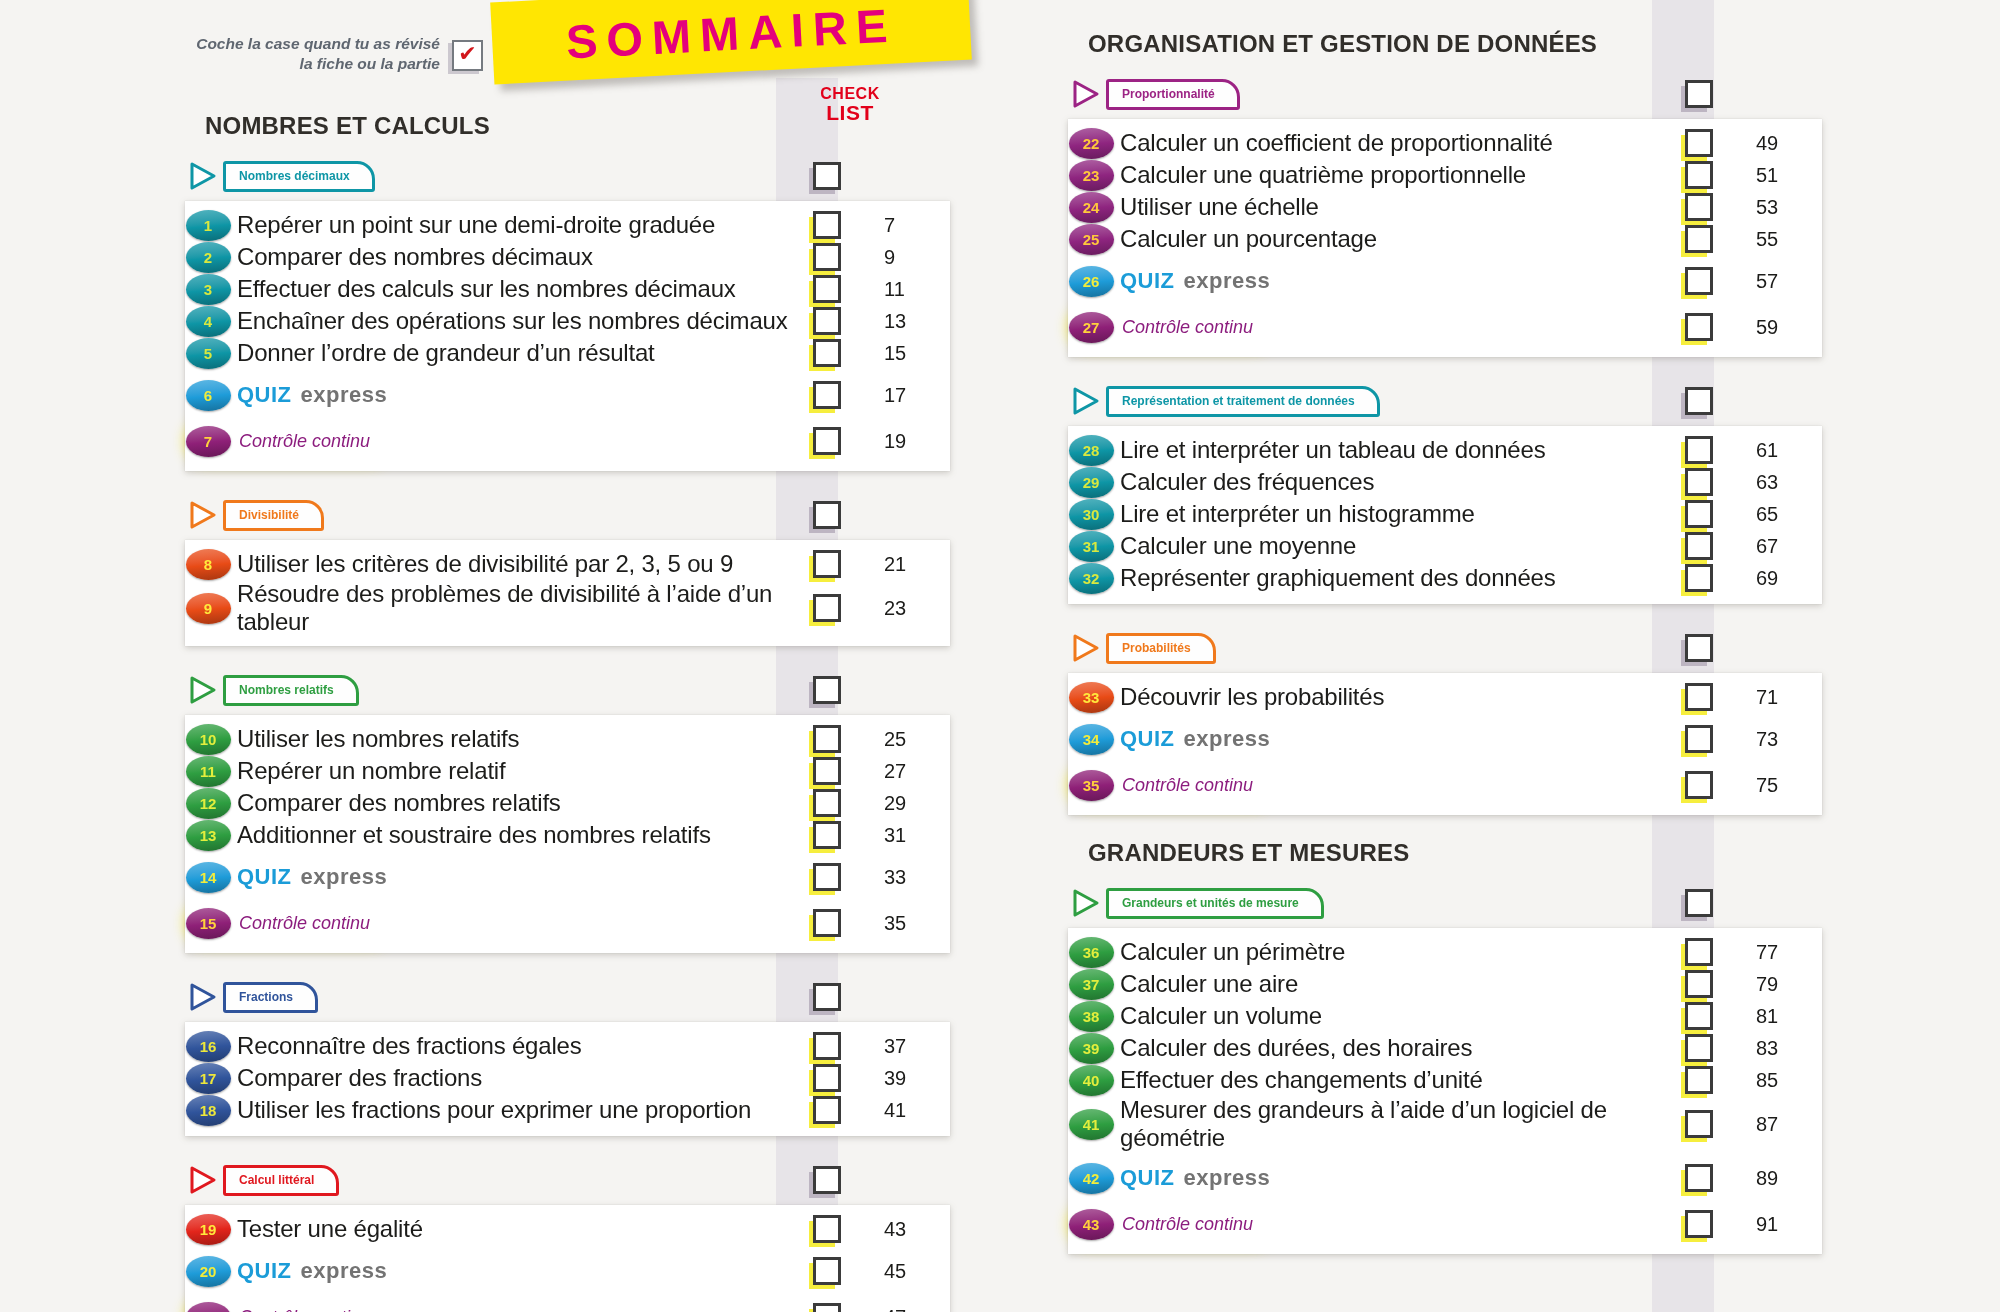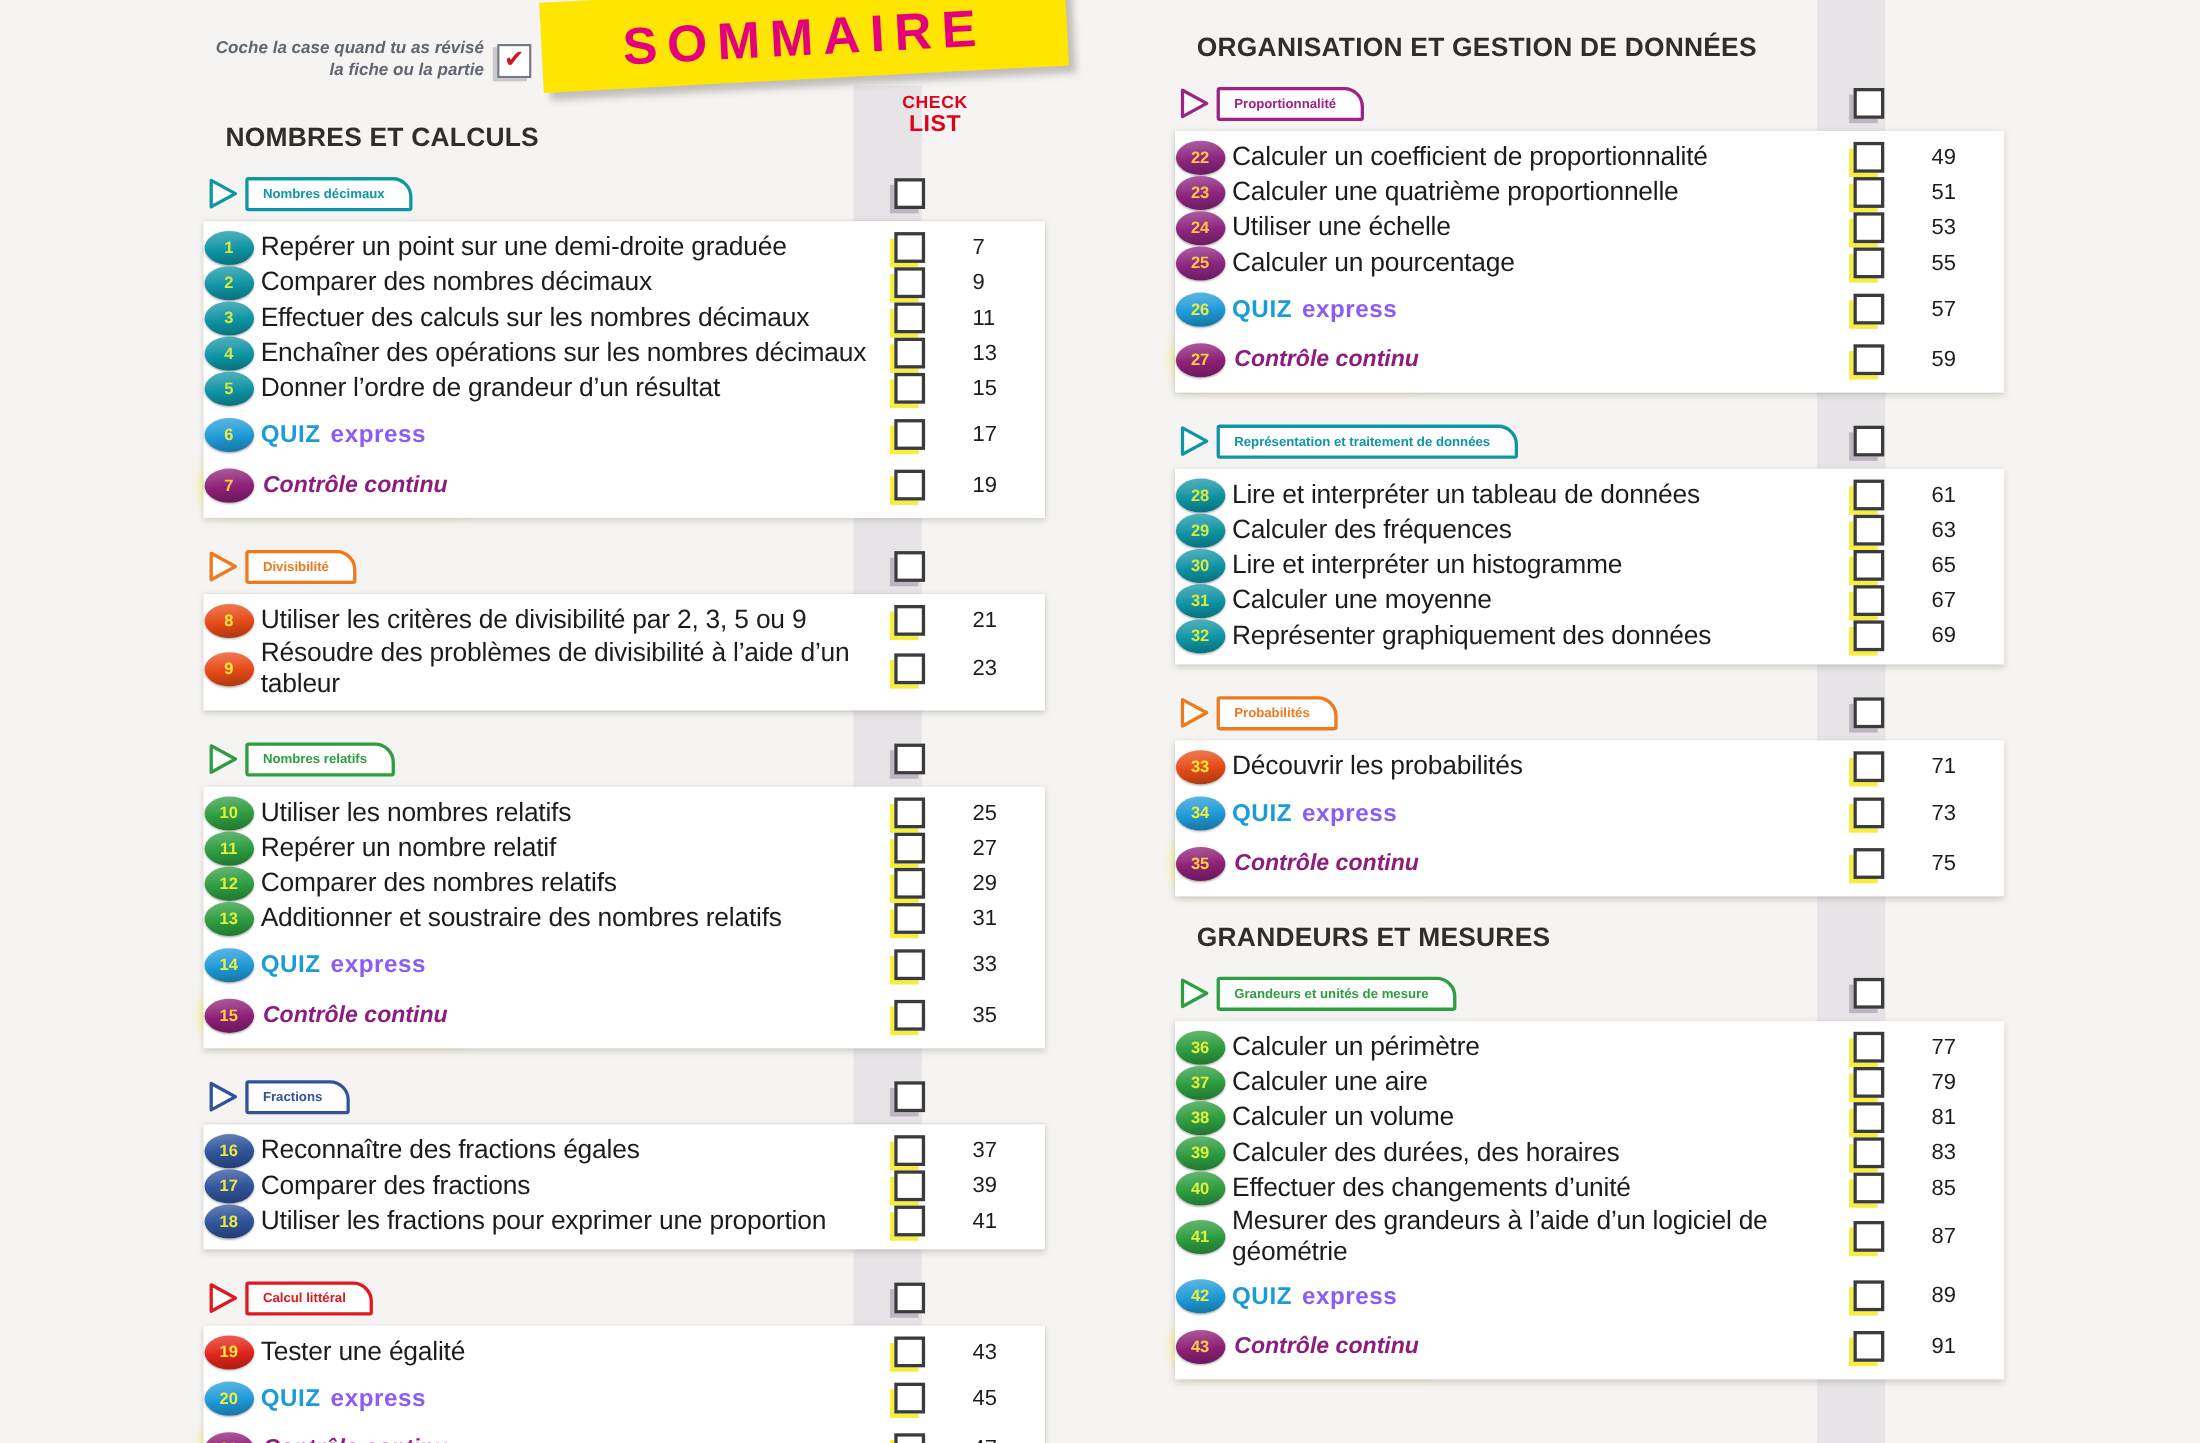--- a/index.html
+++ b/index.html
@@ -80,24 +80,24 @@
     position:relative;z-index:2;width:45px;height:31px;border-radius:50%;
     background:var(--bc);
     background:linear-gradient(175deg,color-mix(in srgb,var(--bc),white 28%) 0%,var(--bc) 52%,color-mix(in srgb,var(--bc),black 28%) 100%);
     color:var(--nc);font-size:15px;font-weight:800;
     display:flex;align-items:center;justify-content:center;
     box-shadow:0 1px 2px rgba(0,0,0,.35);
   }
   .txt-cell{position:relative;padding-left:6px;}
   .item-label{font-size:24px;letter-spacing:-.2px;}
   .quiz-strong{color:#1b9cd8;font-size:22px;font-weight:800;letter-spacing:.5px;}
-  .quiz-light{color:#8b5cf6;font-size:22px;font-weight:800;margin-left:9px;letter-spacing:.5px;}
+  .quiz-light{color:#737373;font-size:22px;font-weight:800;margin-left:9px;letter-spacing:.5px;}
   .controle{
     position:relative;display:inline-block;color:#8c1d7e;
-    font-size:21px;font-weight:700;font-style:italic;padding:4px 2px;
+    font-size:18px;font-weight:400;font-style:italic;padding:4px 2px;
   }
   .controle::before{
     content:"";position:absolute;z-index:-1;left:-48px;right:-16px;top:-4px;bottom:-4px;
     background:#f8ef55;border-radius:18px;box-shadow:0 0 12px 5px rgba(248,239,85,.85);
   }
   .cb-cell{display:flex;align-items:center;justify-content:center;}
   .cb{
     width:22px;height:22px;background:#fff;border:3px solid #3b3b3b;display:inline-block;
   }
   .cb-yellow{box-shadow:-5px 5px 0 -1px #f6ee3e;}

